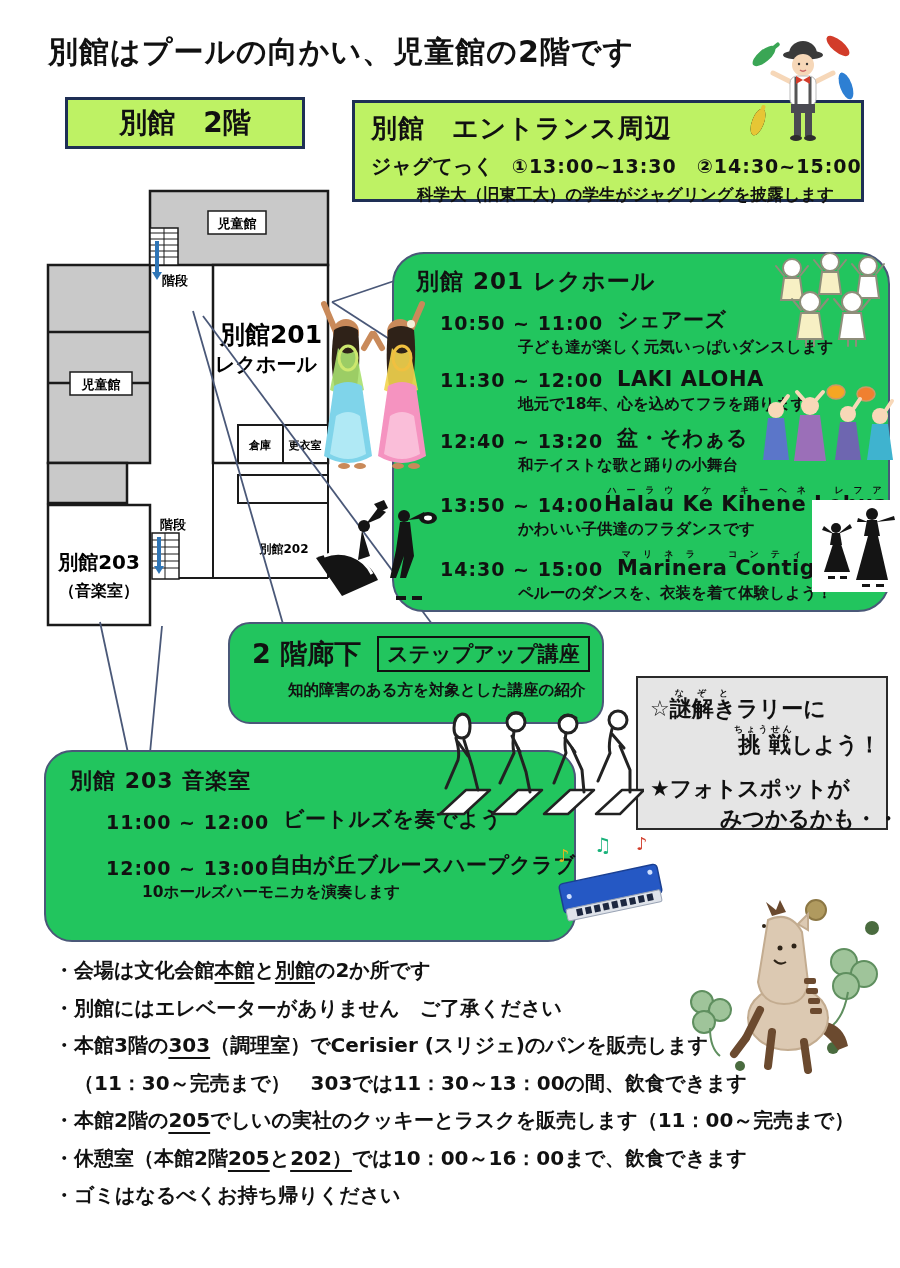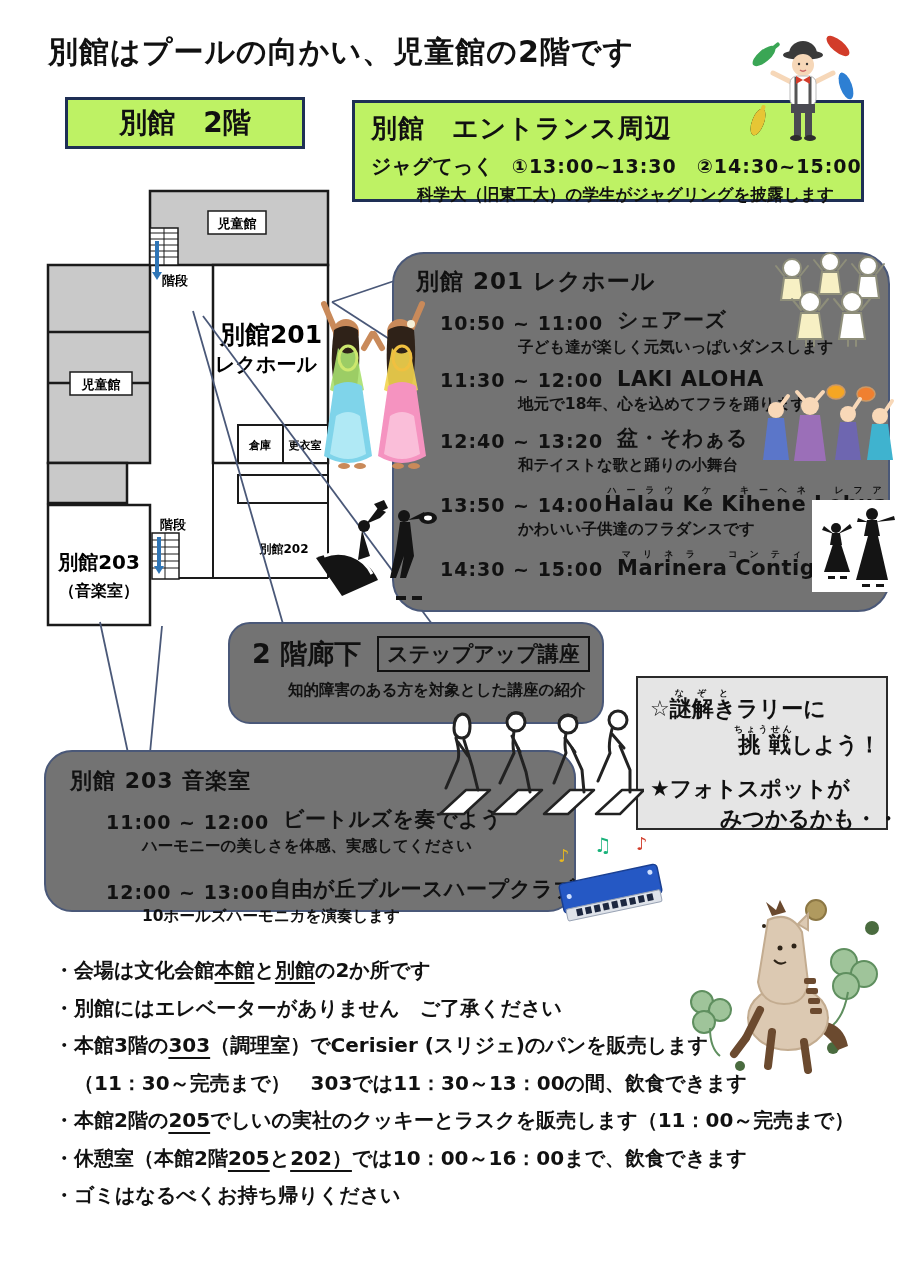--- a/index.html
+++ b/index.html
@@ -12,21 +12,21 @@
   *{margin:0;padding:0;box-sizing:border-box}
   html,body{background:#fff}
   body{
     width:900px;height:1268px;position:relative;overflow:hidden;
     font-family:"DejaVu Sans",sans-serif;color:#111;
   }
   .abs{position:absolute}
   .nw{white-space:nowrap}
   .page-title{font-size:30px;font-weight:900;letter-spacing:1px}
   .navybox{border:3px solid var(--box-border);background:#bef264}
-  .bubble{border:2.5px solid var(--bubble-outline);background:#737373;border-radius:32px}
+  .bubble{border:2.5px solid var(--bubble-outline);background:#22c55e;border-radius:32px}
   .sec-title{font-size:23px;font-weight:900;letter-spacing:1px}
   .ev{padding-left:24px}
   .ev-head{display:flex;align-items:flex-end;white-space:nowrap;margin-top:9px}
   .ev-time{font-weight:700;font-size:19px;letter-spacing:1px;min-width:150px}
   .ev-name{font-weight:900;font-size:21px;margin-left:14px;letter-spacing:.5px}
   .ev-desc{font-weight:600;font-size:15.5px;margin:3px 0 2px 78px;white-space:nowrap}
   ruby{ruby-position:over}
   rt{font-size:9px;font-weight:700;letter-spacing:3px}
   .u{text-decoration:underline;text-underline-offset:5px;text-decoration-thickness:2px}
   .note-line{font-size:20px;font-weight:700;line-height:37.5px;white-space:nowrap;letter-spacing:0}
@@ -187,20 +187,21 @@
         <span class="ev-time">13:50 ~ 14:00</span>
         <ruby class="ev-name"><span>Halau Ke Kihene Lehua</span><rt>ハーラウ　ケ　キーヘネ　レフア</rt></ruby>
       </div>
     <div class="ev-desc">かわいい子供達のフラダンスです</div>
   </div>
   <div class="ev">
     <div class="ev-head">
         <span class="ev-time">14:30 ~ 15:00</span>
         <ruby class="ev-name"><span>Marinera Contigo</span><rt>マリネラ　コンティゴ</rt></ruby>
       </div>
+    <div class="ev-desc">ペルーのダンスを、衣装を着て体験しよう！</div>
   </div>
 </div>
 
 <svg class="abs" style="left:312px;top:286px" width="122" height="196" viewBox="0 0 122 196">
   <g>
     <path d="M30,60 L12,18" stroke="#c98a5a" stroke-width="6" stroke-linecap="round"></path>
     <path d="M52,62 L60,48" stroke="#c98a5a" stroke-width="6" stroke-linecap="round"></path>
     <circle cx="34" cy="46" r="13" fill="#c98a5a"></circle>
     <path d="M22,44 q-6,40 4,70 l16,0 q8,-30 4,-70 q-12,-8 -24,0z" fill="#2f2218"></path>
     <path d="M26,62 q8,10 18,2 l8,40 q-18,8 -34,0 z" fill="#a8e06e" opacity=".9"></path>
@@ -333,28 +334,27 @@
   <div class="nw">
     <span>☆</span><ruby><span>謎解き</span><rt>なぞと</rt></ruby><span>ラリーに</span>
   </div>
   <div class="nw" style="margin-left:84px">
     <ruby><span>挑戦</span><rt>ちょうせん</rt></ruby><span>しよう！</span>
   </div>
   <div class="nw" style="margin-top:14px">★フォトスポットが</div>
   <div class="nw" style="margin-left:70px">みつかるかも・・</div>
 </div>
 
-<div class="abs bubble" style="left:44px;top:750px;width:532px;height:162px;border-radius:28px;padding:14px 20px 8px 24px">
+<div class="abs bubble" style="left:44px;top:750px;width:532px;height:192px;border-radius:28px;padding:14px 20px 8px 24px">
   <div class="sec-title nw" style="font-size:22px">別館 203 音楽室</div>
   <div class="ev" style="padding-left:36px">
     <div class="ev-head">
         <span class="ev-time">11:00 ~ 12:00</span>
         <span class="ev-name">ビートルズを奏でよう</span>
       </div>
-    <div class="ev-desc" style="margin-left:36px">ハーモニーの美しさを体感、実感してください</div>
   </div>
   <div class="ev" style="padding-left:36px;margin-top:18px">
     <div class="ev-head">
         <span class="ev-time">12:00 ~ 13:00</span>
         <span class="ev-name">自由が丘ブルースハープクラブ</span>
       </div>
     <div class="ev-desc" style="margin-left:36px">10ホールズハーモニカを演奏します</div>
   </div>
 </div>
 

